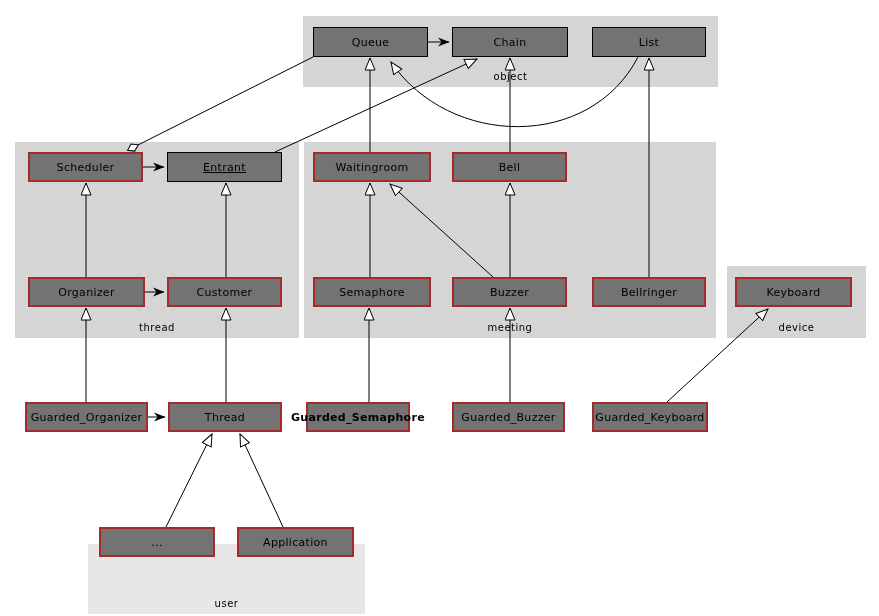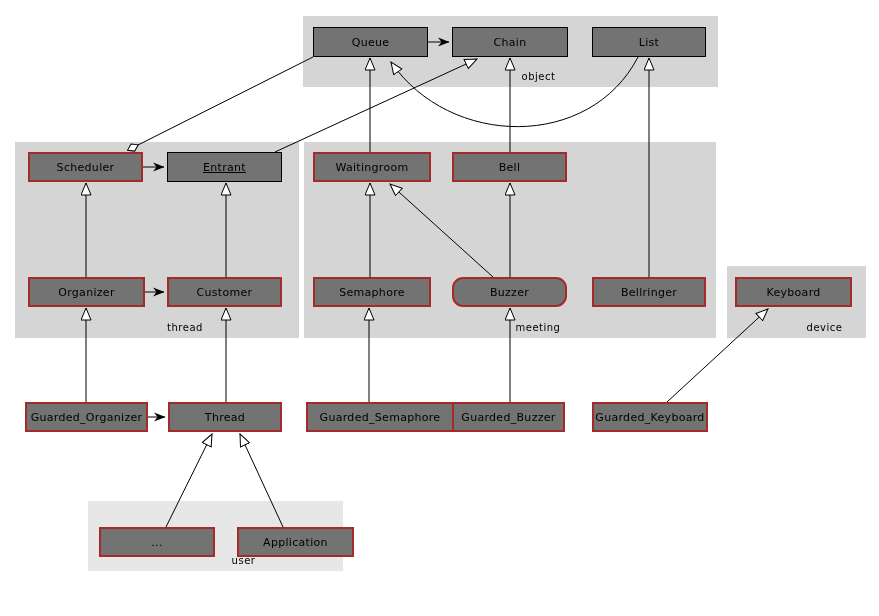--- a/index.html
+++ b/index.html
@@ -4,54 +4,54 @@
 <style>
   html,body { margin:0; padding:0; background:#ffffff; }
   #canvas {
     position:relative; width:879px; height:616px; background:#ffffff;
     font-family:"DejaVu Sans","Liberation Sans",sans-serif; overflow:hidden;
   }
   .group { position:absolute; background:#d5d5d5; z-index:1; }
   .group.light { background:#e7e7e7; }
   .group-label {
     position:absolute; bottom:5px; left:0; width:100%;
-    text-align:center; font-size:10px; color:#000; letter-spacing:0.5px;padding-left:28px;
+    text-align:center; font-size:10px; color:#000; letter-spacing:0.5px;
   }
   #edges { position:absolute; left:0; top:0; z-index:2; }
   .node {
     position:absolute; box-sizing:border-box; height:30px;
     background:#737373; border:1px solid #000000; z-index:3;
     display:flex; align-items:center; justify-content:center;
     font-size:11px; color:#000; white-space:nowrap; letter-spacing:0.3px;
   }
   .node.red { border:2px solid #a52a2a; }
   
   #g-object  { left:303px; top:16px;  width:415px; height:71px; }
   #g-thread  { left:15px;  top:142px; width:284px; height:196px; }
   #g-meeting { left:304px; top:142px; width:412px; height:196px; }
   #g-device  { left:727px; top:266px; width:139px; height:72px; }
   #g-syscall { left:16px;  top:391px; width:703px; height:73px; }
-  #g-user    { left:88px;  top:501px; width:255px; height:70px; }
+  #g-user    { left:88px;  top:544px; width:277px; height:70px; }
   
   #n-queue        { left:313px; top:27px;  width:115px; }
   #n-chain        { left:452px; top:27px;  width:116px; }
   #n-list         { left:592px; top:27px;  width:114px; }
   #n-scheduler    { left:28px;  top:152px; width:115px; }
   #n-entrant      { left:167px; top:152px; width:115px;text-decoration:underline; }
   #n-waitingroom  { left:313px; top:152px; width:118px; }
   #n-bell         { left:452px; top:152px; width:115px; }
   #n-organizer    { left:28px;  top:277px; width:117px; }
   #n-customer     { left:167px; top:277px; width:115px; }
   #n-semaphore    { left:313px; top:277px; width:118px; }
-  #n-buzzer       { left:452px; top:277px; width:115px;border-radius:11px; }
+  #n-buzzer       { left:452px; top:277px; width:115px; }
   #n-bellringer   { left:592px; top:277px; width:114px; }
   #n-keyboard     { left:735px; top:277px; width:117px; }
   #n-guarded-organizer { left:25px;  top:402px; width:123px; }
   #n-thread       { left:168px; top:402px; width:114px; }
-  #n-guarded-semaphore { left:306px; top:402px; width:148px; }
+  #n-guarded-semaphore { left:306px; top:402px; width:104px;font-weight:bold; }
   #n-guarded-buzzer    { left:452px; top:402px; width:113px; }
   #n-guarded-keyboard  { left:592px; top:402px; width:116px;text-align:right; }
   #n-dots         { left:99px;  top:527px; width:116px; }
   #n-application  { left:237px; top:527px; width:117px; }
 </style>
 </head>
 <body>
 
 <div id="canvas">
 

